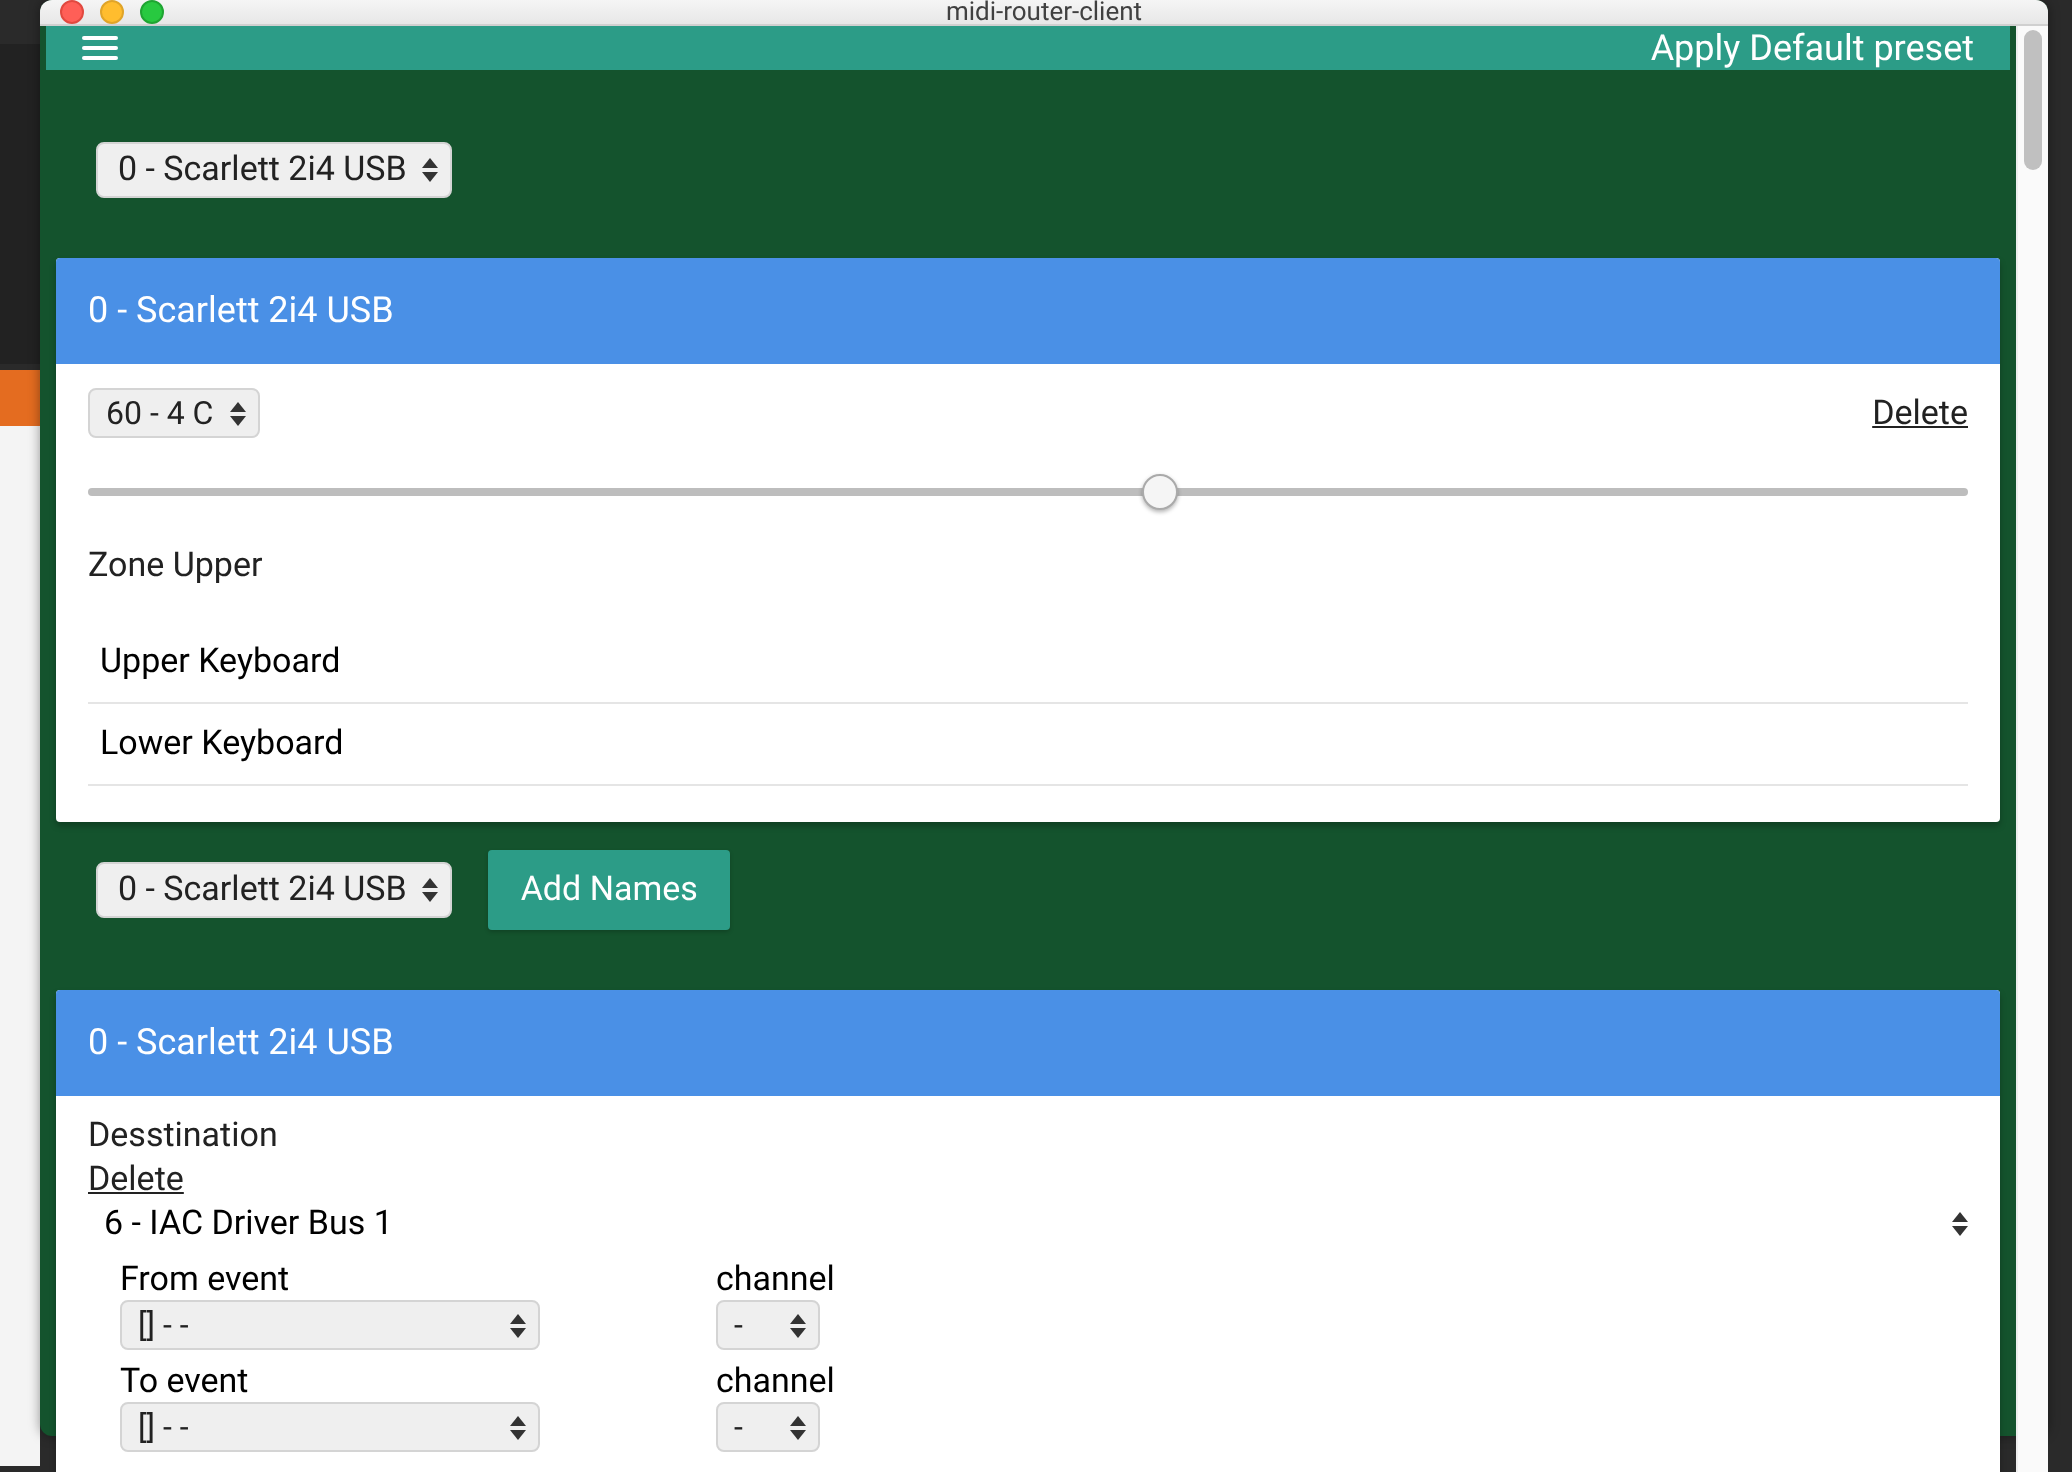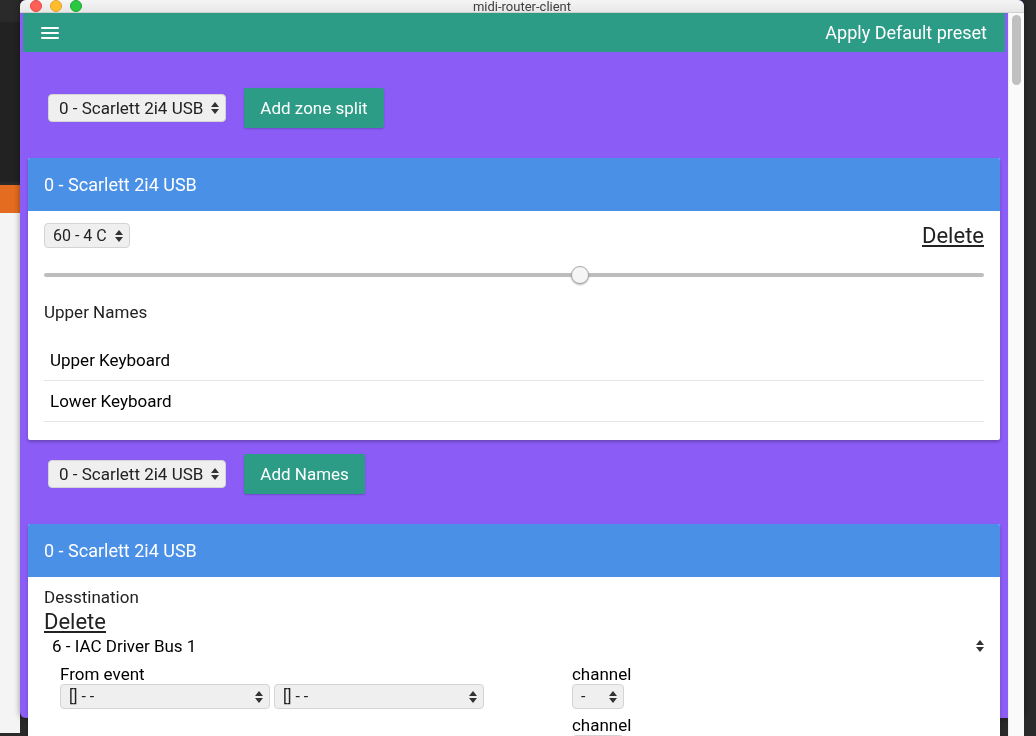--- a/index.html
+++ b/index.html
@@ -1,45 +1,45 @@
 <!DOCTYPE html>
 <html><head>
 <meta charset="utf-8">
 <style>
   * { box-sizing: border-box; margin: 0; padding: 0; font-family: -apple-system, BlinkMacSystemFont, "Segoe UI", Roboto, Helvetica, Arial, sans-serif; }
   body { background: #2a2a2a; width: 1036px; height: 736px; overflow: hidden; }
-  .window { position: absolute; left: 20px; top: 0; right: 12px; bottom: 18px; background: #8b5cf6; border-radius: 6px; box-shadow: 0 0 6px rgba(0,0,0,.4); display:flex; flex-direction:column; }
+  .window { position: absolute; left: 20px; top: 0; right: 12px; bottom: 18px; background: #14532d; border-radius: 6px; box-shadow: 0 0 6px rgba(0,0,0,.4); display:flex; flex-direction:column; }
   .titlebar { height: 22px; background: linear-gradient(#f5f5f5,#e7e7e7); border-top-left-radius:6px; border-top-right-radius:6px; display:flex; align-items:center; position:relative; border-bottom:1px solid #d0d0d0;}
   .traffic { display:flex; gap:8px; padding-left:10px;}
   .tl { width:12px; height:12px; border-radius:50%; }
   .tl.red{background:#ff5f57;border:1px solid #e1493f;}
   .tl.yel{background:#ffbd2e;border:1px solid #e0a428;}
   .tl.grn{background:#28c940;border:1px solid #1fa532;}
   .titlebar-title{position:absolute; left:0; right:0; text-align:center; font-size:13px; color:#404040;}
   .app-body{flex:1; display:flex; position:relative;}
   .main{flex:1; padding:0; overflow:auto;}
   .scrollbar{width:16px; background:#fafafa; border-left:1px solid #eee; position:relative;}
   .scroll-thumb{position:absolute; top:2px; left:3px; right:3px; height:70px; background:#c0c0c0; border-radius:5px;}
-  .topbar{height:39px; background:#2c9c87; display:flex; align-items:center; justify-content:space-between; padding:0 18px; margin:0 3px;}
+  .topbar{height:22px; background:#2c9c87; display:flex; align-items:center; justify-content:space-between; padding:0 18px; margin:0 3px;}
   .hamburger{display:flex; flex-direction:column; gap:3px; cursor:pointer;}
   .hamburger span{display:block; width:18px; height:2px; background:#fff; border-radius:1px;}
   .apply-default{color:#fff; font-size:18px;}
   .content{padding:18px 8px;}
   .row{display:flex; align-items:center; gap:18px; padding:18px 20px 8px 20px;}
   .select-wrap{display:inline-flex; align-items:center; background:#efefef; border:1px solid #d4d4d4; border-radius:4px; padding:3px 6px 3px 10px; font-size:17px; color:#222;}
   .select-wrap.small{font-size:16px; padding:2px 6px 2px 8px;}
   .caret{display:inline-flex; flex-direction:column; margin-left:8px; line-height:0; gap:2px;}
   .caret::before{content:""; border-left:4px solid transparent; border-right:4px solid transparent; border-bottom:5px solid #333;}
   .caret::after{content:""; border-left:4px solid transparent; border-right:4px solid transparent; border-top:5px solid #333;}
   .btn{background:#2c9c87; color:#fff; border:none; padding:10px 16px; font-size:17px; border-radius:2px; cursor:pointer; box-shadow:0 1px 2px rgba(0,0,0,.2);}
   .card{margin:22px 0 0 0; background:#fff; border-radius:2px; box-shadow:0 2px 3px rgba(0,0,0,.25);}
   .card-head{background:#4a90e6; color:#fff; padding:16px 16px; font-size:18px; border-top-left-radius:2px;border-top-right-radius:2px;}
   .card-body{padding:12px 16px 18px 16px;}
   .split-top{display:flex; align-items:center; justify-content:space-between;}
-  .delete-link{color:#222; text-decoration:underline; font-size:22px; cursor:pointer;}
+  .delete-link{color:#222; text-decoration:underline; font-size:17px; cursor:pointer;}
   .slider{margin:18px 0 10px 0; height:18px; position:relative;}
   .slider-track{position:absolute; top:7px; left:0; right:0; height:4px; background:#bdbdbd; border-radius:2px;}
   .slider-thumb{position:absolute; top:0; left:57%; width:18px; height:18px; background:#f5f5f5; border:1px solid #aaa; border-radius:50%; box-shadow:0 1px 2px rgba(0,0,0,.3); transform:translateX(-50%);}
   .section-label{font-size:17px; color:#222; margin-top:18px;}
   .zone-list{margin-top:18px;}
   .zone-item{padding:10px 6px; font-size:17px; border-bottom:1px solid #e5e5e5;}
   .zone-item:first-child{border-top:0;}
   .route-body{padding:10px 16px 16px 16px;}
   .route-top{display:flex; justify-content:space-between; align-items:flex-start;flex-direction:column;}
   .dest-label{font-size:17px; color:#222; margin-bottom:2px;}
@@ -84,38 +84,37 @@
         <div class="apply-default">Apply Default preset</div>
       </div>
 
       <div class="content">
 
         <div class="row">
           <div class="select-wrap">
             <span>0 - Scarlett 2i4 USB</span>
             <span class="caret"></span>
           </div>
-          <button class="btn">Add zone split</button>
         </div>
 
         <div class="card">
           <div class="card-head">0 - Scarlett 2i4 USB</div>
           <div class="card-body">
             <div class="split-top">
               <div class="select-wrap small">
                 <span>60 - 4 C</span>
                 <span class="caret"></span>
               </div>
               <span class="delete-link">Delete</span>
             </div>
             <div class="slider">
               <div class="slider-track"></div>
               <div class="slider-thumb"></div>
             </div>
-            <div class="section-label">Upper Names</div>
+            <div class="section-label">Zone Upper</div>
             <div class="zone-list">
               <div class="zone-item">Upper Keyboard</div>
               <div class="zone-item">Lower Keyboard</div>
             </div>
           </div>
         </div>
 
         <div class="row" style="padding-top:14px;">
           <div class="select-wrap">
             <span>0 - Scarlett 2i4 USB</span>
@@ -135,20 +134,21 @@
               <span>6 - IAC Driver Bus 1</span>
               <span class="caret"></span>
             </div>
             <div class="events">
               <div>
                 <div class="evlabel">From event</div>
                 <div class="select-wrap small" style="width:210px; justify-content:space-between;">
                   <span>[] - -</span>
                   <span class="caret"></span>
                 </div>
+                <div class="evlabel" style="margin-top:6px;">To event</div>
                 <div class="select-wrap small" style="width:210px; justify-content:space-between;">
                   <span>[] - -</span>
                   <span class="caret"></span>
                 </div>
               </div>
               <div>
                 <div class="evlabel">channel</div>
                 <div class="select-wrap small" style="width:52px; justify-content:space-between;">
                   <span>-</span>
                   <span class="caret"></span>

